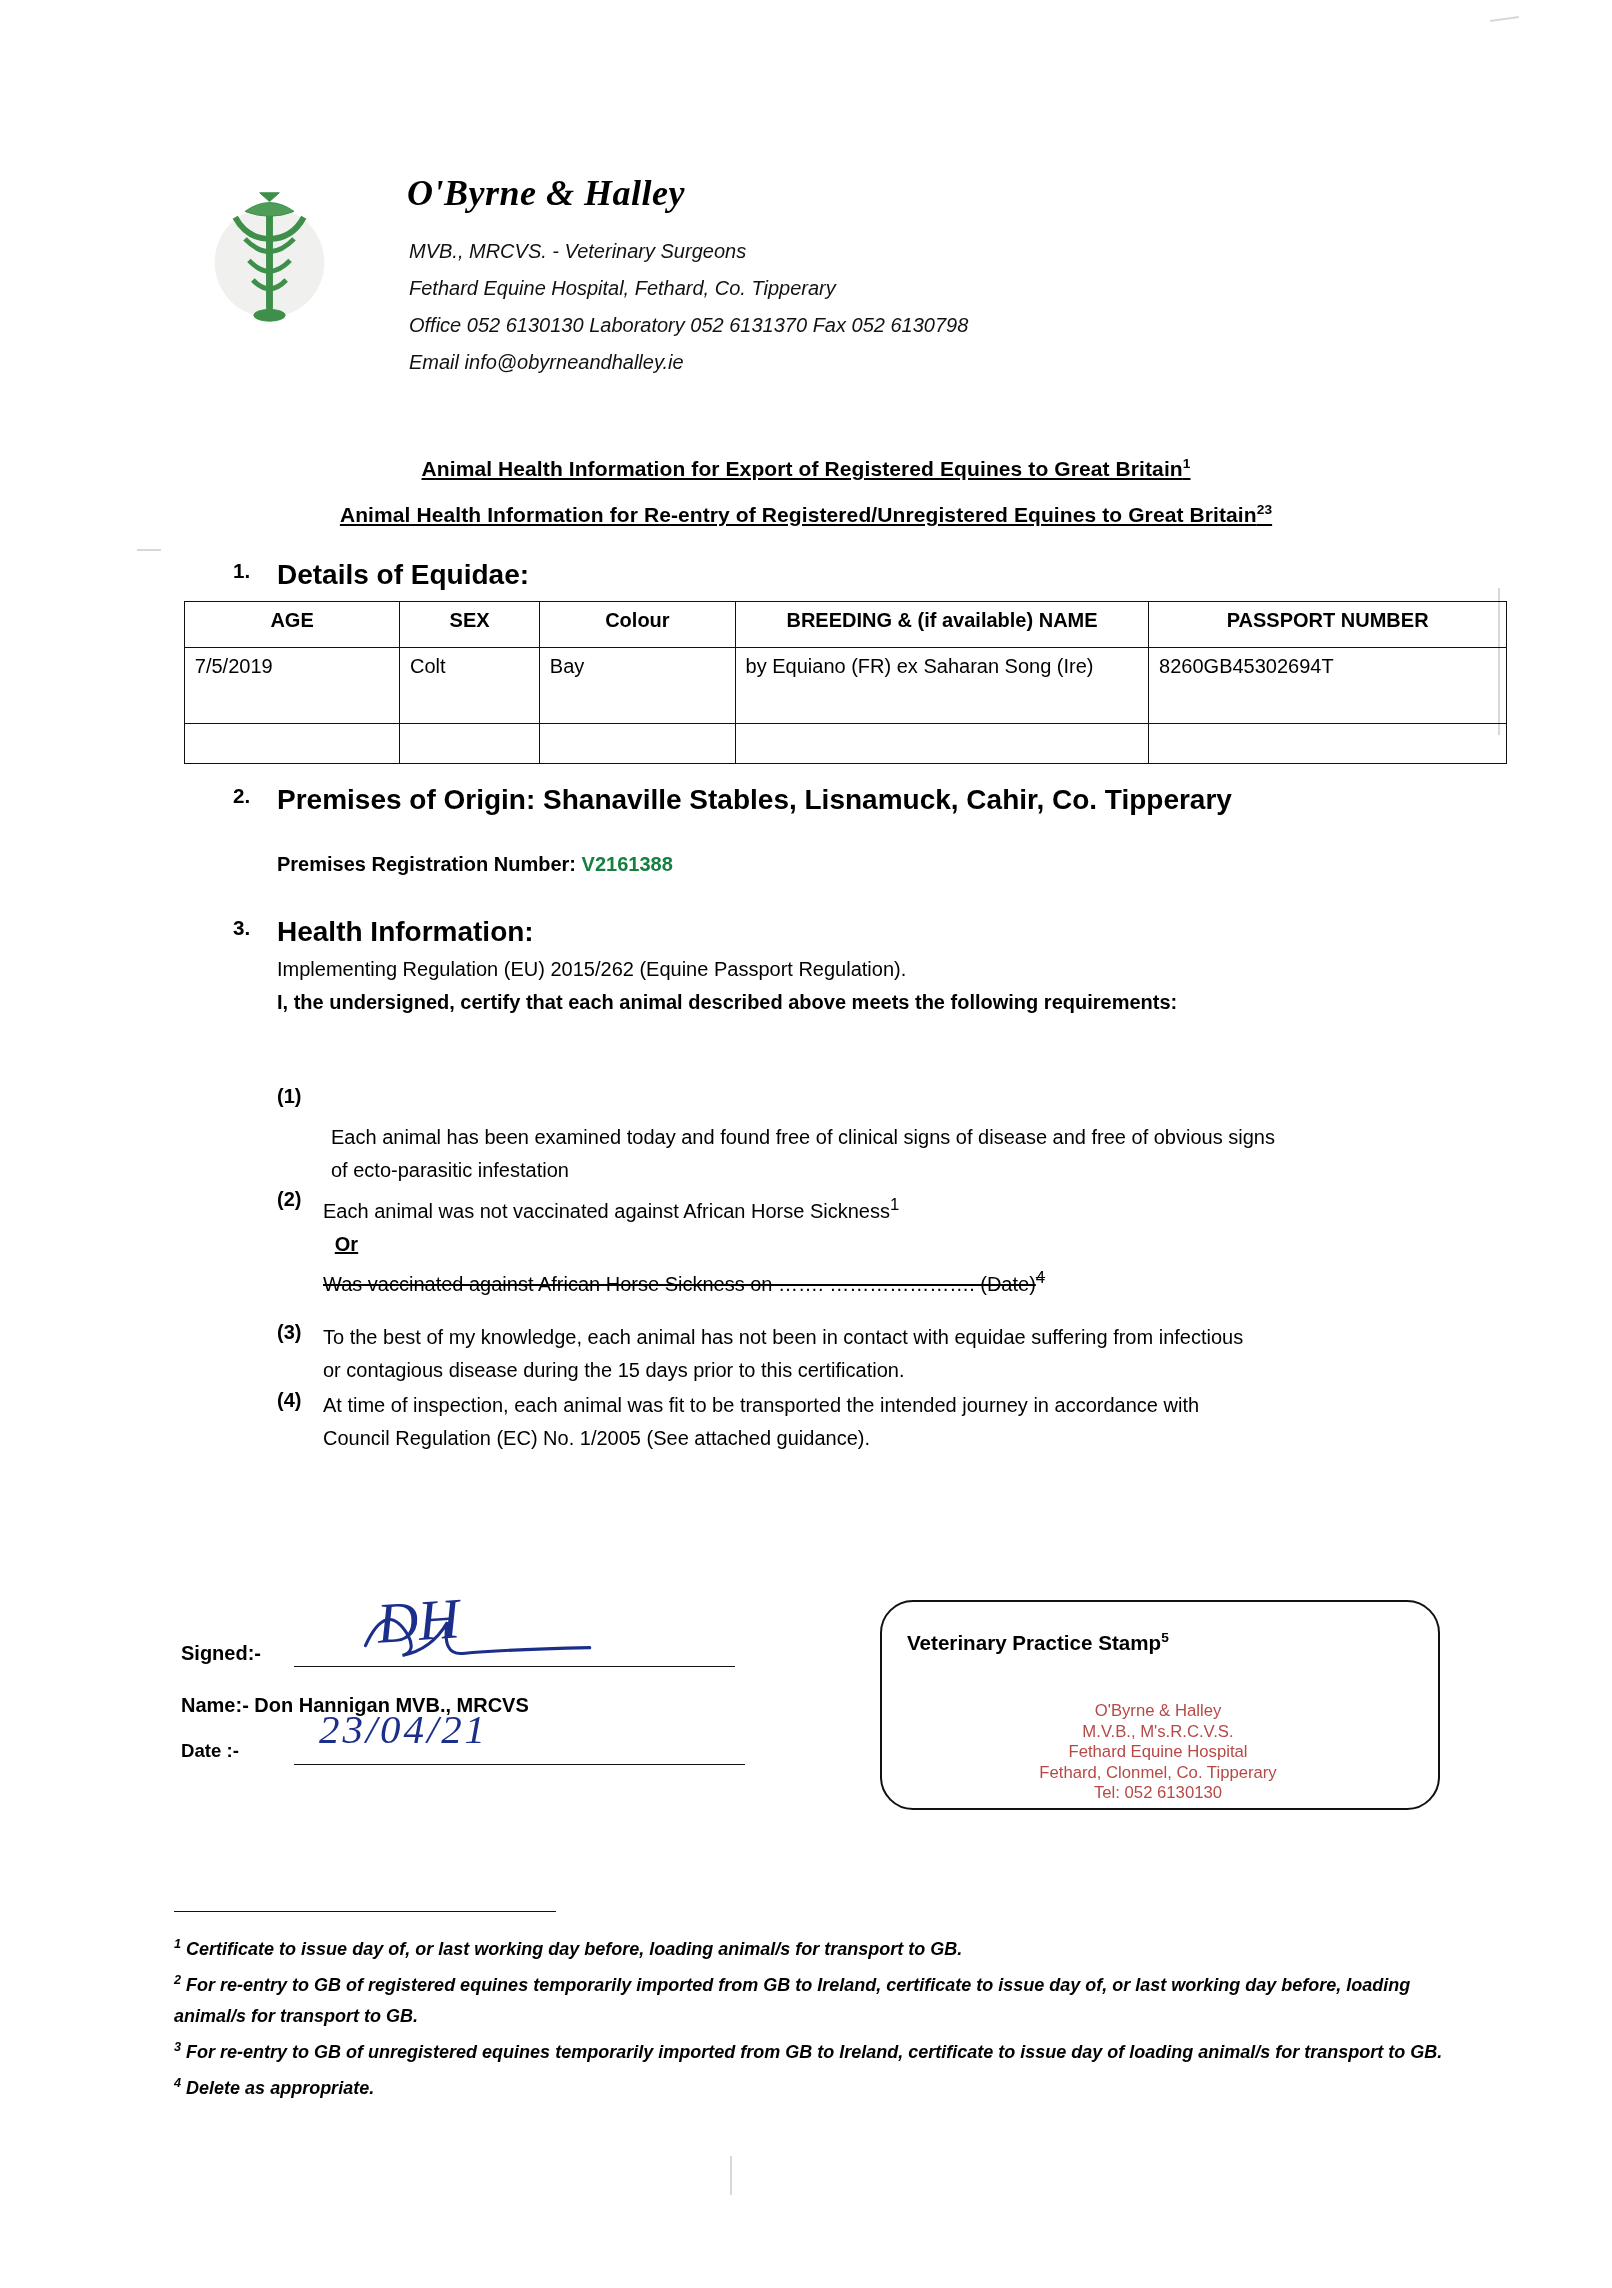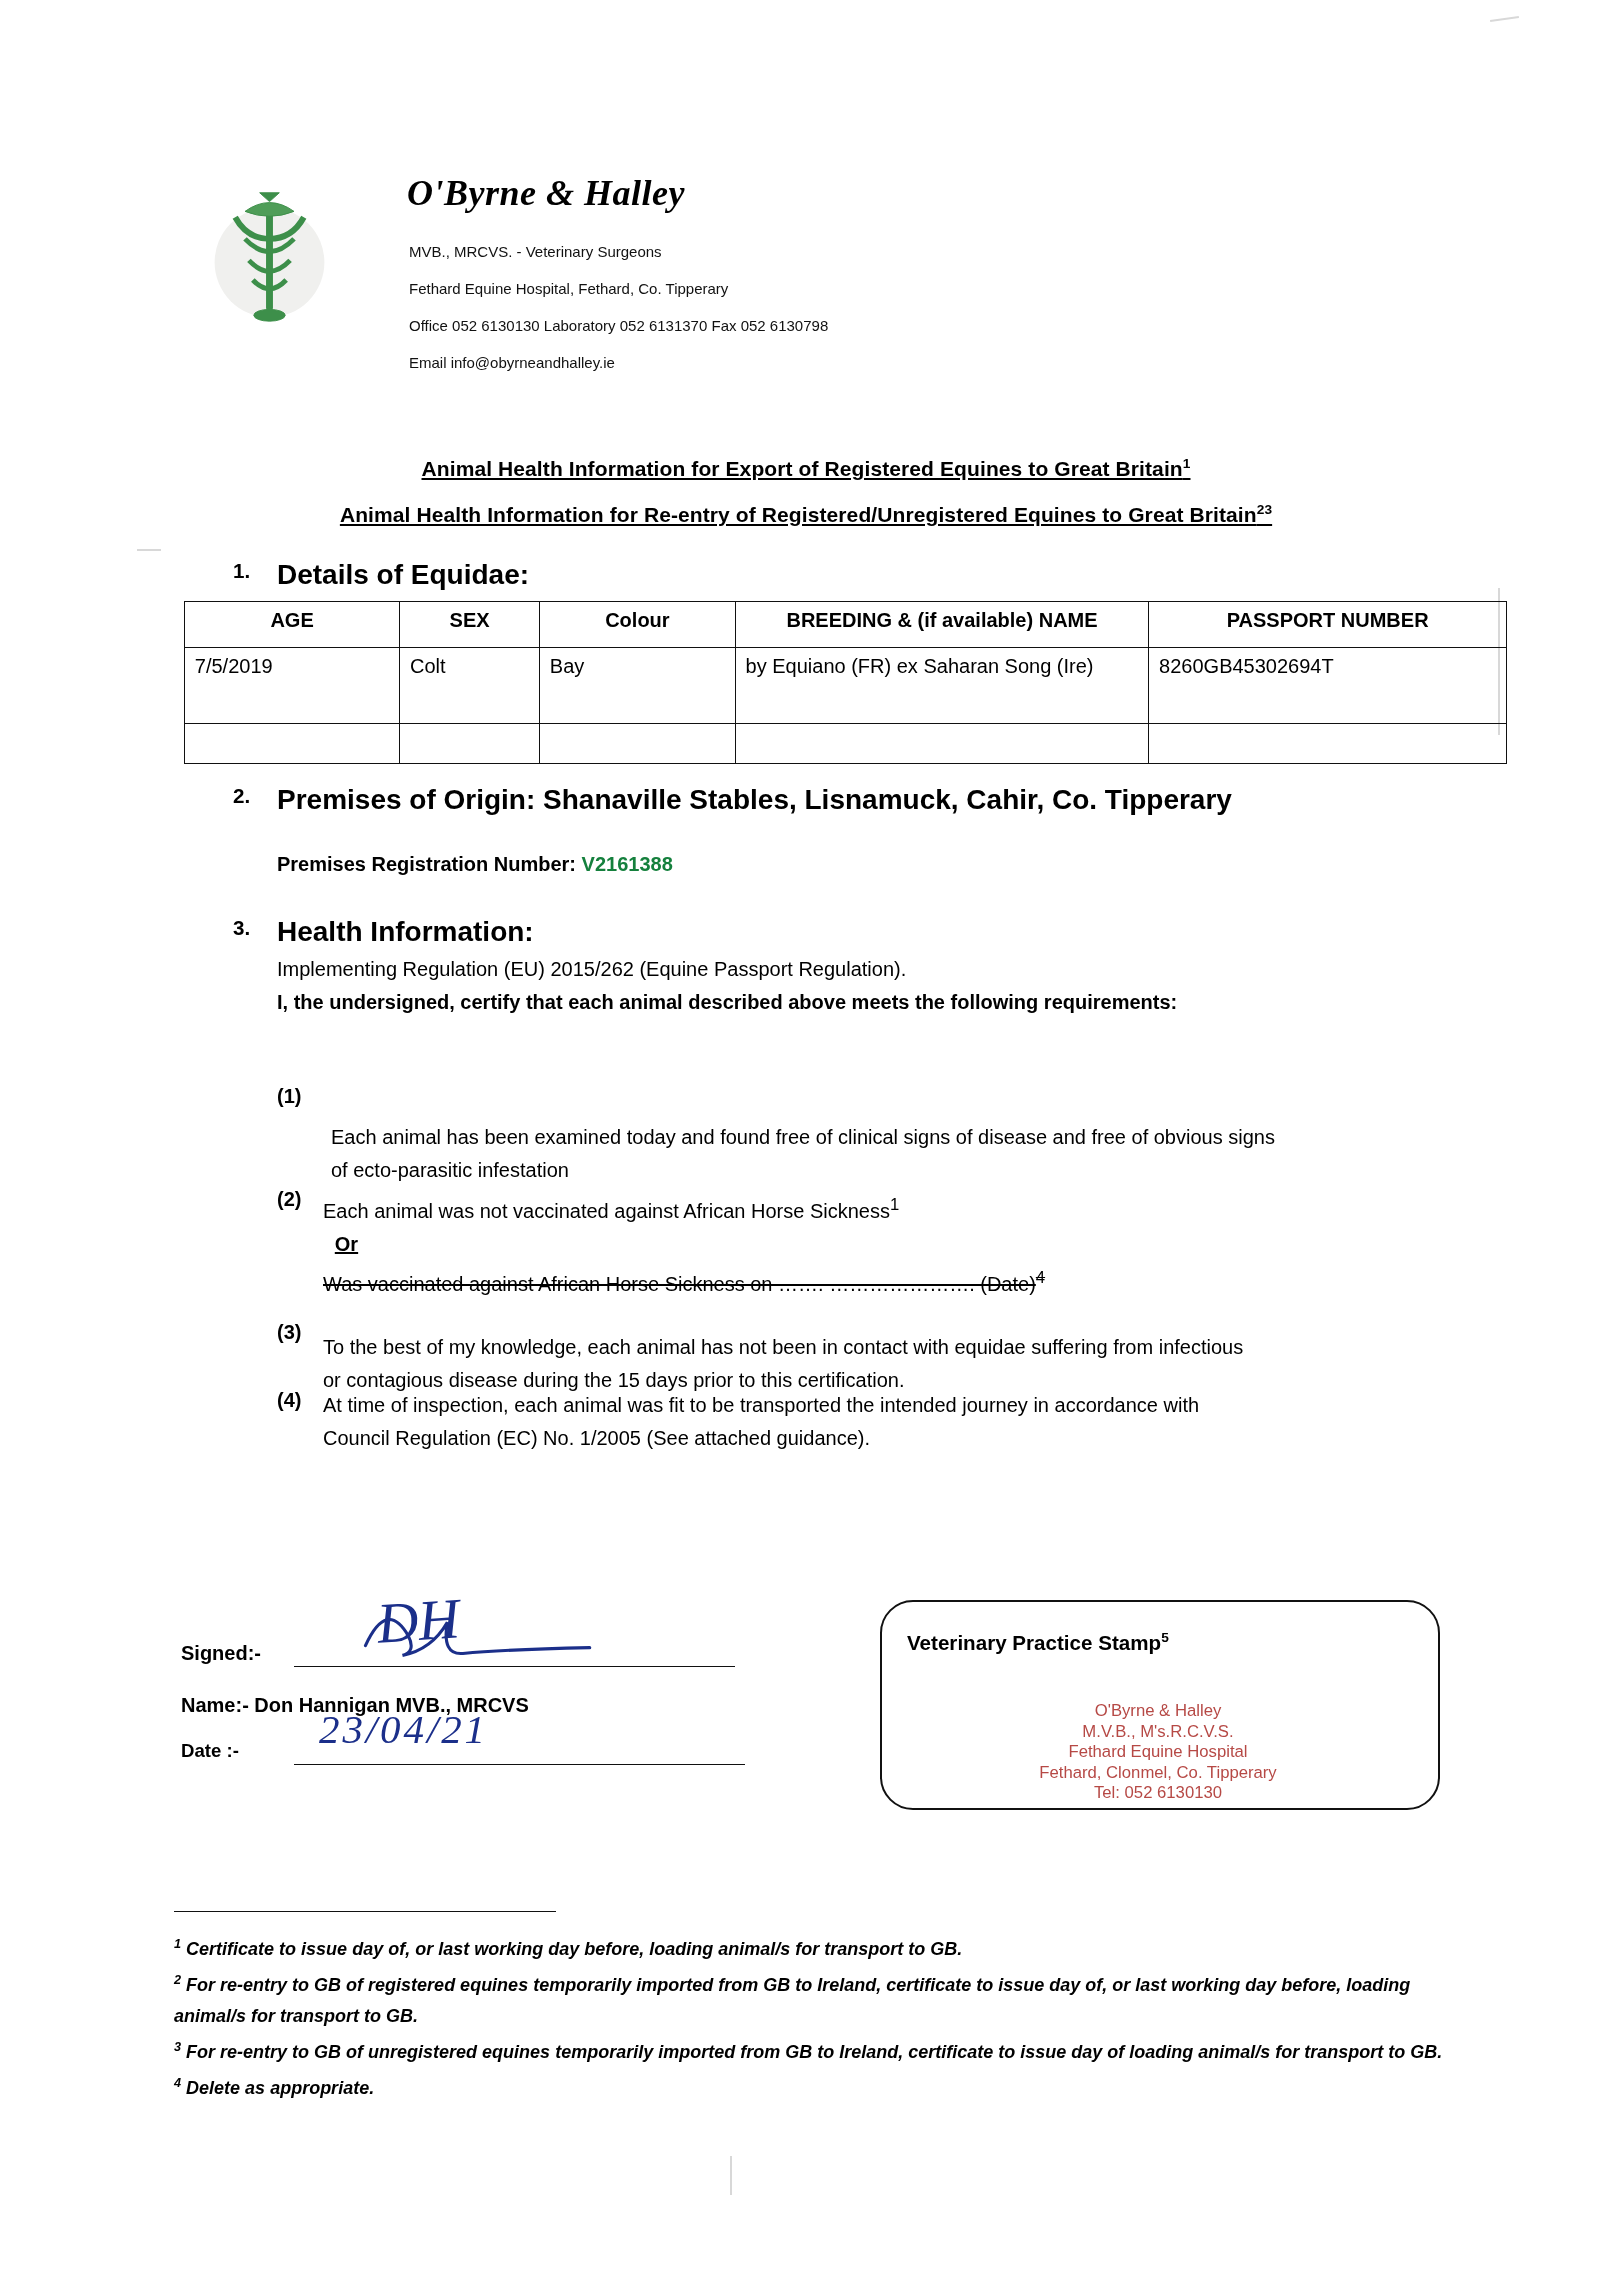--- a/index.html
+++ b/index.html
@@ -44,21 +44,22 @@
     font-family: "Liberation Serif", serif;
     font-style: italic;
     font-weight: bold;
     font-size: 36px;
     letter-spacing: 0.5px;
   }
   .practice-lines {
     position: absolute;
     left: 223px;
     top: 61px;
-    font-size: 15px;
+    font-size: 20px;
+    font-style: italic;
     line-height: 37px;
     color: #111;
   }
   
   .title-block {
     position: absolute;
     left: 0;
     top: 443px;
     width: 1612px;
     text-align: center;
@@ -301,21 +302,21 @@
     <div>
       <span>Each animal was not vaccinated against African Horse Sickness</span><sup>1</sup>
     </div>
     <div class="bold underline" style="margin-left:11.8px;">Or</div>
     <div>
       <span class="strike">Was vaccinated against African Horse Sickness on ……. …………………. (Date)</span><sup class="strike">4</sup>
     </div>
   </div>
 
   <div class="item-num" style="left:277px; top:1321px;">(3)</div>
-  <div class="para" style="left:323px; top:1321px; width:1215px;margin-top:10px;">
+  <div class="para" style="left:323px; top:1321px; width:1215px;">
     <div>To the best of my knowledge, each animal has not been in contact with equidae suffering from infectious</div>
     <div>or contagious disease during the 15 days prior to this certification.</div>
   </div>
 
   <div class="item-num" style="left:277px; top:1389px;">(4)</div>
   <div class="para" style="left:323px; top:1389px; width:1215px;">
     <div>At time of inspection, each animal was fit to be transported the intended journey in accordance with</div>
     <div>Council Regulation (EC) No. 1/2005 (See attached guidance).</div>
   </div>
 

